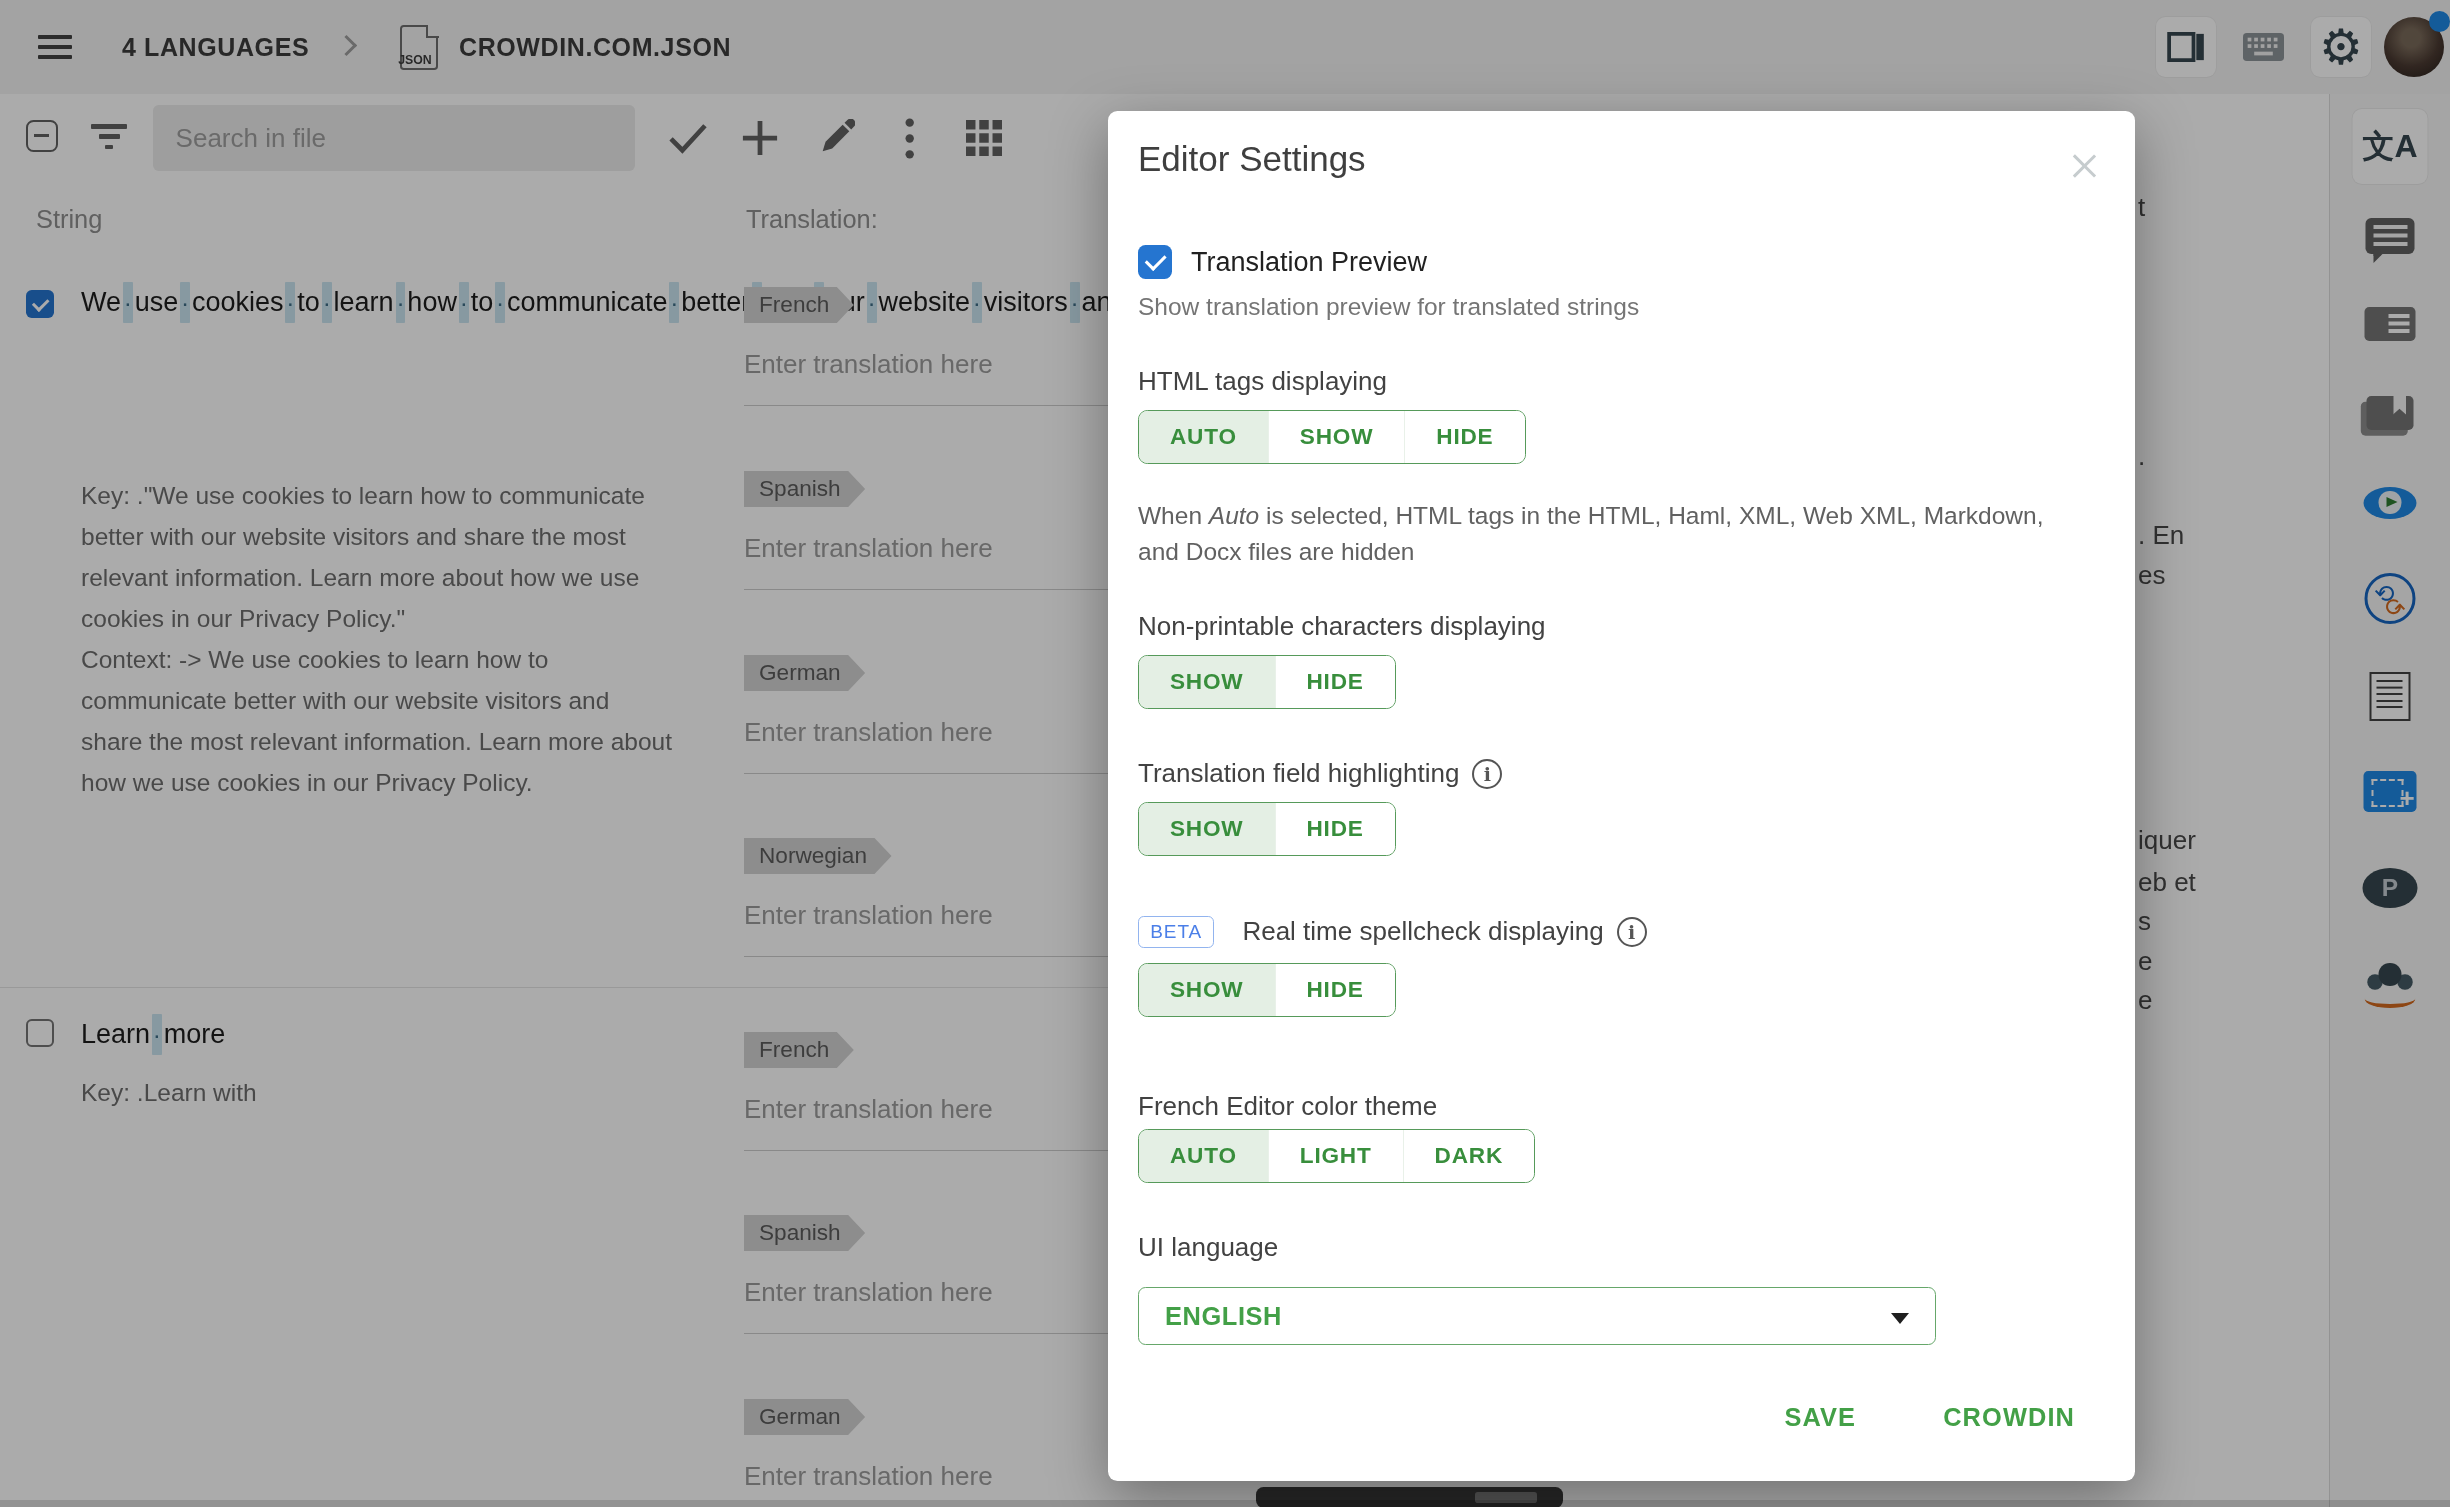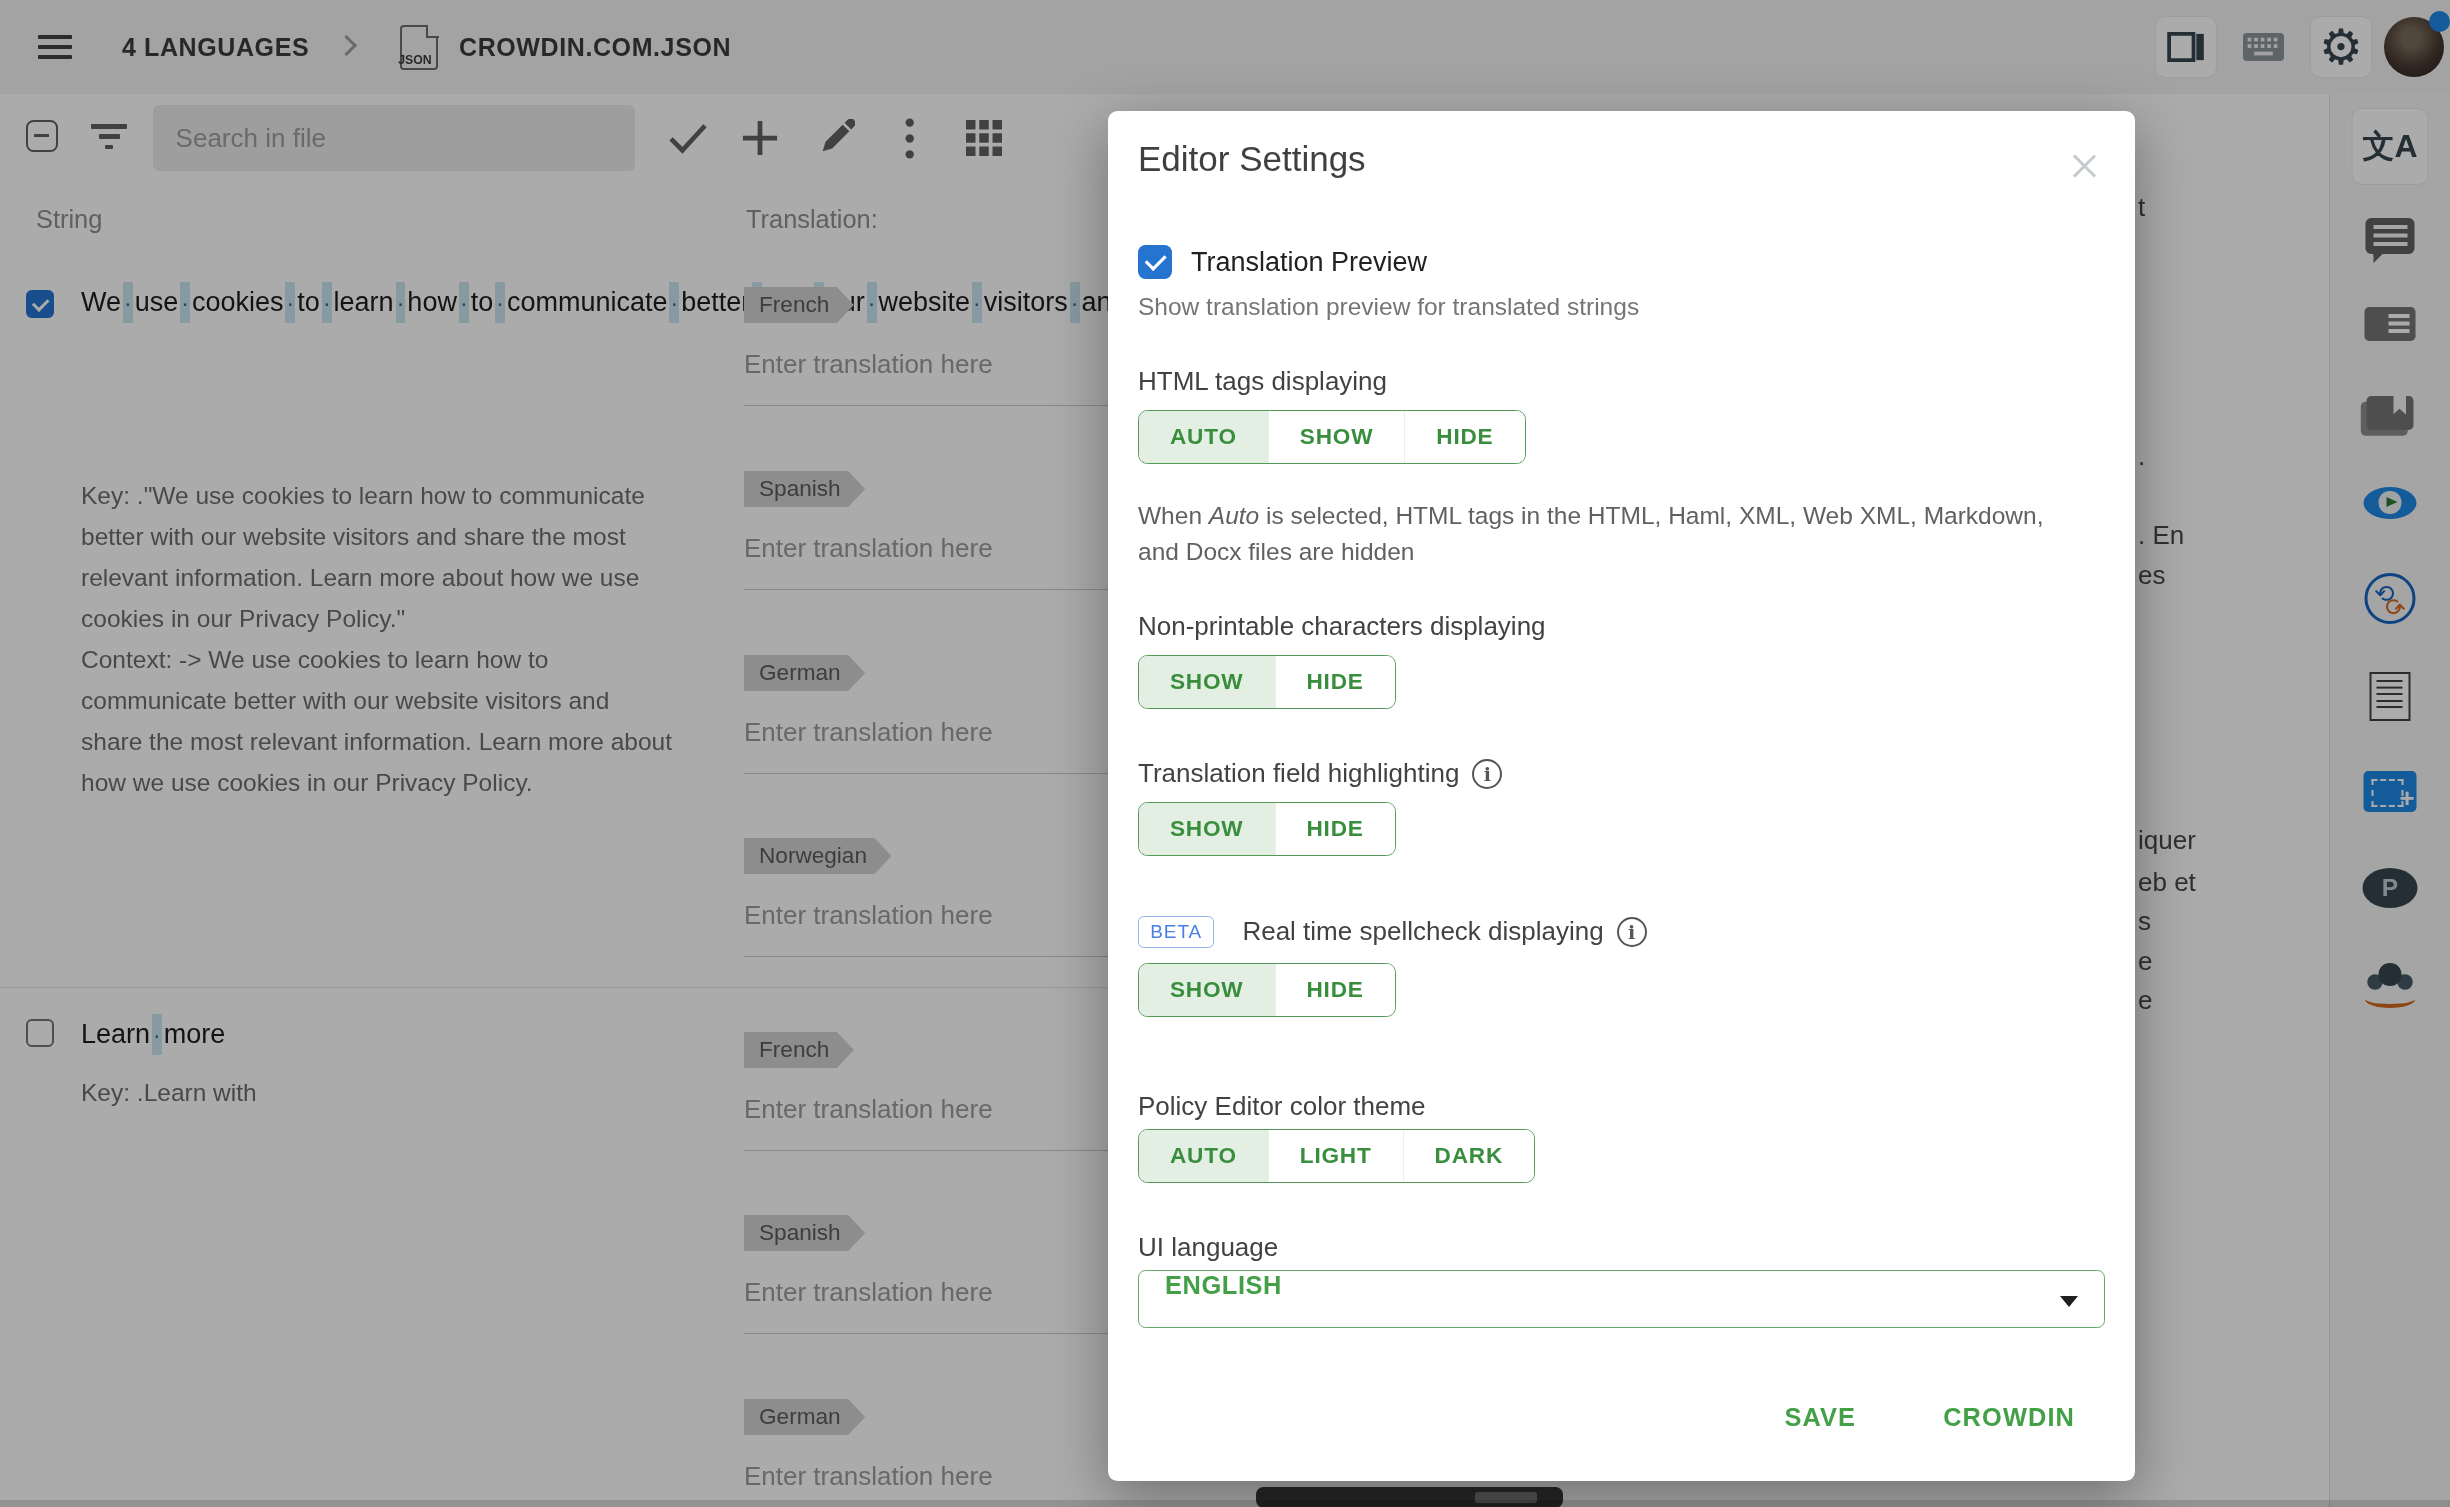--- a/index.html
+++ b/index.html
@@ -156,22 +156,22 @@
   .seg + .seg { border-left:0.9px solid #e9f1e9; }
   .seg.selected { background:#e4efe4; }
   .note { margin-top:34px; font-size:24.5px; line-height:36px; color:#616161; max-width:942px; }
   .info-ic { width:30px; height:30px; border:2.8px solid #555; border-radius:50%; display:inline-flex;
         align-items:center; justify-content:center; font-size:19px; font-weight:700; color:#555;
         font-family:"DejaVu Serif",serif; }
   .beta-badge { display:inline-block; border:1.9px solid #92b4ef; border-radius:5.7px; color:#4b7fe8;
         font-size:19px; font-weight:500; letter-spacing:0.9px; padding:3.8px 11.3px; margin-right:15px; }
 
   .ui-label { font-size:26px; color:#424242; }
-  .dropdown { margin-top:7px; width:967px; height:58px; border:1.9px solid #66a76a; border-radius:7.5px;
-        display:flex; align-items:flex-start; padding:0 26px; cursor:pointer; position:relative; }
+  .dropdown { margin-top:24px; width:798px; height:58px; border:1.9px solid #66a76a; border-radius:7.5px;
+        display:flex; align-items:center; padding:0 26px; cursor:pointer; position:relative; }
   .dd-value { font-size:25.4px; font-weight:600; letter-spacing:0.6px; color:#43a047; }
   .dd-caret { position:absolute; right:26px; top:24.5px; border-left:9.4px solid transparent;
         border-right:9.4px solid transparent; border-top:11.3px solid #1f1f1f; }
 
   .actions { position:absolute; right:60px; bottom:49px; display:flex; gap:87px; }
   .text-btn { font-size:25.4px; font-weight:600; letter-spacing:1.1px; color:#43a047; background:none;
         border:none; cursor:pointer; font-family:inherit; }
 
   .mt14{margin-top:13px;} .mt44{margin-top:41px;} .mt48{margin-top:45px;} .mt52{margin-top:49px;}
   .mt64{margin-top:60px;} .mt78{margin-top:74px;} .mt8{margin-top:7.5px;} .mt16{margin-top:15px;}
@@ -440,21 +440,21 @@
     <span>Real time spellcheck displaying</span>
     <span class="info-ic">i</span>
   </div>
   <div class="seg-control mt16">
     <button class="seg selected">SHOW</button>
     <button class="seg">HIDE</button>
   </div>
 
   
   <div class="sec-head mt78">
-    <span>Policy Editor color theme</span>
+    <span>French Editor color theme</span>
   </div>
   <div class="seg-control mt8">
     <button class="seg selected">AUTO</button>
     <button class="seg">LIGHT</button>
     <button class="seg">DARK</button>
   </div>
 
   
   <div class="ui-label mt52">UI language</div>
   <div class="dropdown">

